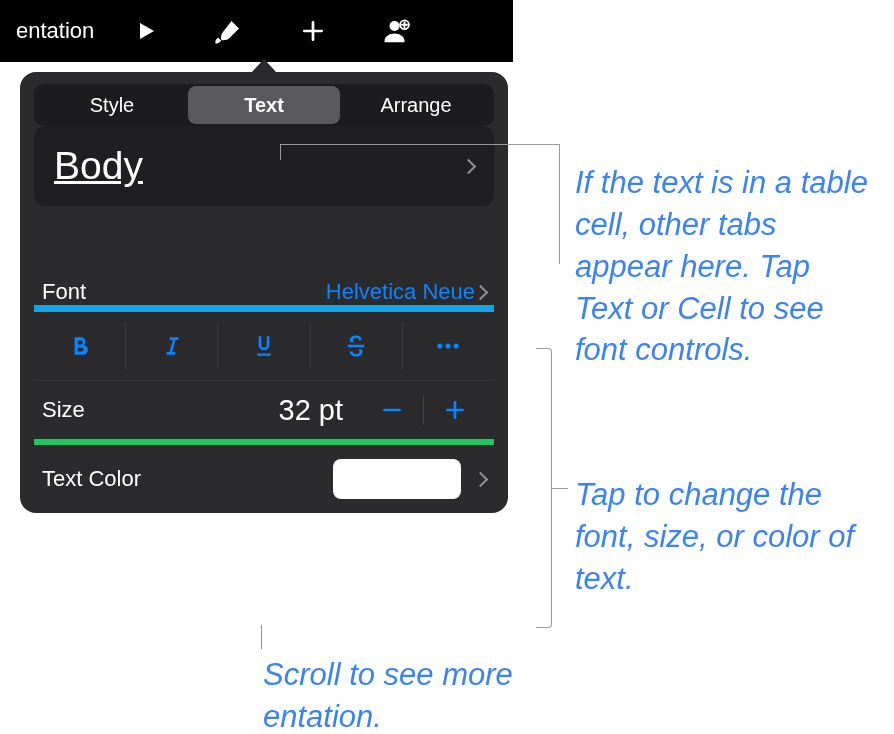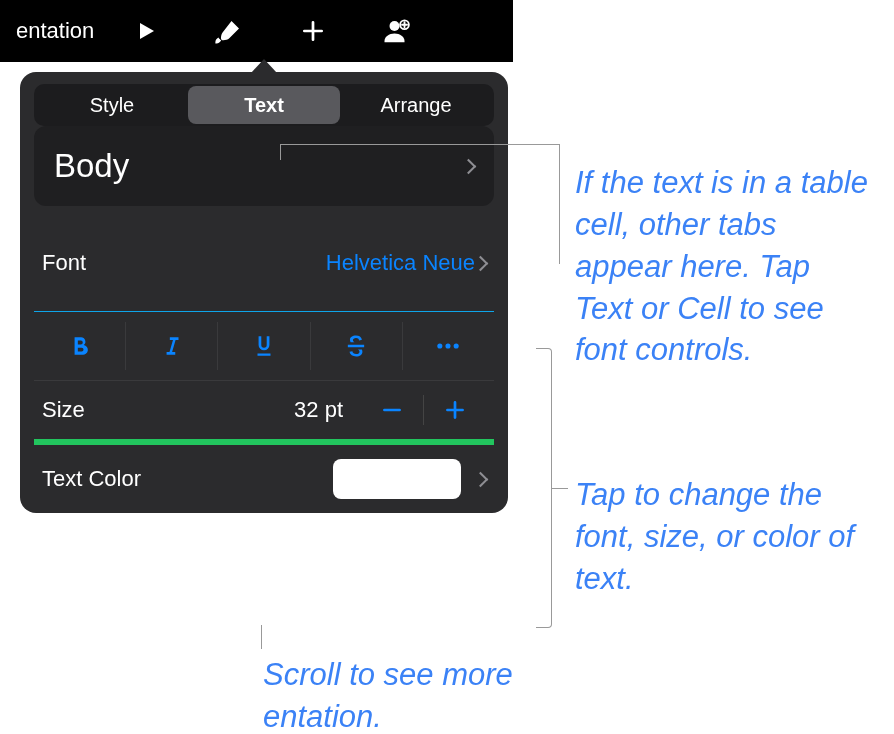--- a/index.html
+++ b/index.html
@@ -87,38 +87,39 @@
       background: #1f1f21;
       border-radius: 12px;
       height: 80px;
       display: flex;
       align-items: center;
       justify-content: space-between;
       padding: 0 20px;
       cursor: pointer;
     }
     .body-row .label {
-      font-size: 33px;
+      font-size: 39px;
       font-weight: 400;
       color: #fff;
+      text-decoration: underline;
     }
     .chevron {
       display: inline-block;
       width: 11px; height: 11px;
       border-right: 2px solid #8e8e93;
       border-bottom: 2px solid #8e8e93;
       transform: rotate(-45deg);
     }
     .row {
       display: flex;
-      align-items: flex-start;
+      align-items: flex-end;
       justify-content: space-between;
       height: 62px;
       padding: 0 8px;
-      border-bottom: 1px solid #0ea5e9;
+      border-bottom: 7px solid #0ea5e9;
     }
     .row:last-of-type { border-bottom: none; }
     .row-label {
       font-size: 22px;
       color: #fff;
       font-weight: 400;
     }
     .row-value {
       font-size: 22px;
       color: #0a84ff;
@@ -145,21 +146,21 @@
     .style-btn:last-child { border-right: none; }
     .style-btn svg { color: #0a84ff; }
     .size-row {
       display: flex;
       align-items: center;
       height: 64px;
       padding: 0 8px;
       border-bottom: 6px solid #22c55e;
     }
     .size-value {
-      font-size: 22px;
+      font-size: 29px;
       color: #fff;
       margin-right: 18px;
       min-width: 62px;
       text-align: right;
     }
     .stepper {
       display: flex;
       align-items: center;
     }
     .stepper-btn {

